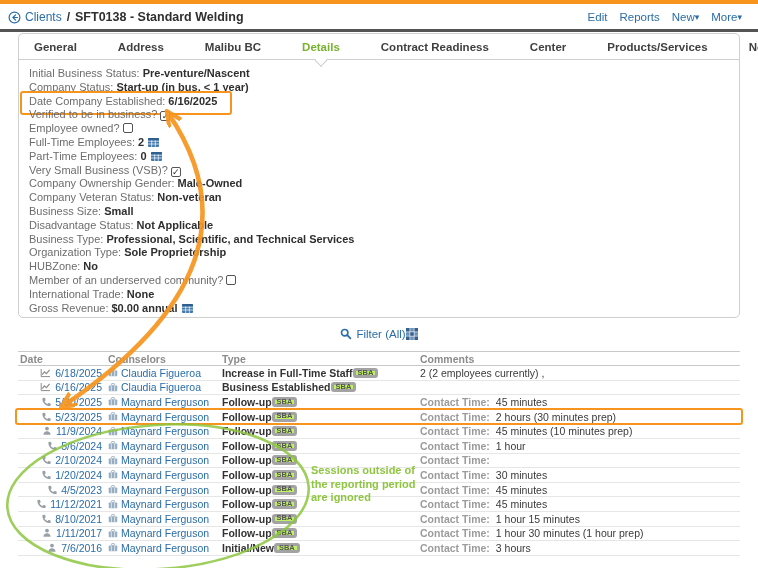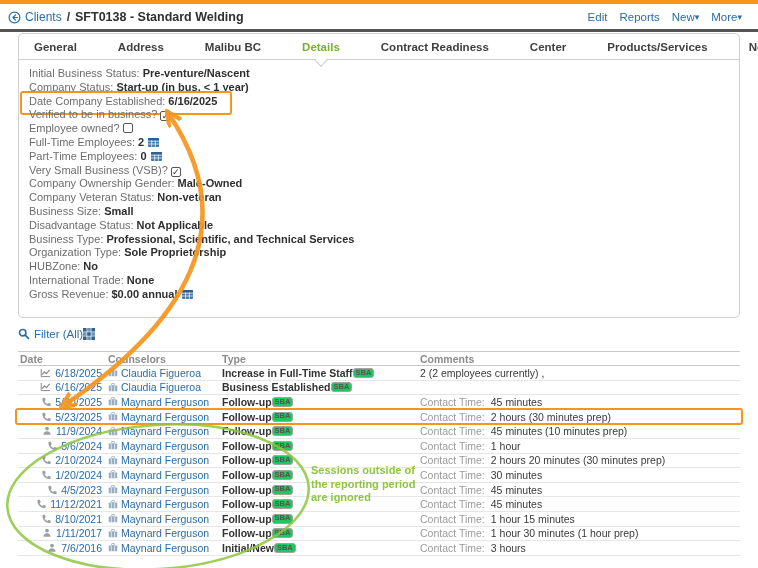--- a/index.html
+++ b/index.html
@@ -41,21 +41,21 @@
   .cbx { display:inline-block; width:10px; height:10px; border:1.2px solid #555;
     border-radius:2px; margin-left:3px; vertical-align:-1px; text-align:center;
     line-height:8px; font-size:9px; color:#2f2f2f; background:#fff; }
   .ticon { margin-left:4px; vertical-align:-1px; }
   .field.boxed::after { content:''; position:absolute; left:-9px; top:-3.5px;
     width:208px; height:20px; border:2.5px solid #f7941d; border-radius:3px;
     pointer-events:none; }
 
   
   .filter-row { position:absolute; left:18px; top:325px; width:722px; height:18px;
-    display:flex; align-items:center; justify-content:flex-start; }
+    display:flex; align-items:center; justify-content:center; }
   .filter-link { display:inline-flex; align-items:center; gap:4px; color:#2a6da9;
     font-size:11.5px; cursor:pointer; }
   .waffle { cursor:pointer; display:inline-flex; }
 
   
   .table { position:absolute; left:18px; top:351px; width:722px; }
   .thead { display:grid; grid-template-columns:88px 114px 198px 1fr;
     border-top:1px solid #c9c9c9; border-bottom:1px solid #c9c9c9;
     height:15px; align-items:center; }
   .thead .th { font-size:10.5px; font-weight:bold; color:#8b8b8b; padding-left:2px; }
@@ -65,25 +65,25 @@
   .trow.highlighted::after { content:''; position:absolute; left:-3px; right:-3px;
     top:-1.5px; bottom:-1.5px; border:2.5px solid #f7941d; border-radius:3px;
     pointer-events:none; z-index:5; }
   .c-date { display:flex; align-items:center; justify-content:flex-end; gap:4px;
     padding-right:4px; color:#2a6da9; cursor:pointer; }
   .c-date .dlink { color:#2a6da9; text-decoration:none; }
   .c-couns { display:flex; align-items:center; gap:3px; padding-left:2px;
     color:#2a6da9; cursor:pointer; overflow:hidden;text-align:center; }
   .c-type { display:flex; align-items:center; gap:0; color:#333; font-weight:600;
     padding-left:2px; }
-  .badge { font-size:7.5px; font-weight:600; color:#555; border:1px solid #a3a3a3;
+  .badge { font-size:7.5px; font-weight:600; color:#555; border:3px solid #a3a3a3;
     border-radius:3px; padding:0 2px; line-height:8.5px; height:10px;
-    display:inline-flex; align-items:center; background:#22c55e; }
+    display:inline-flex; align-items:center; background:#bef264; }
   .c-comm { display:flex; align-items:flex-start; gap:6px; padding-left:2px; }
-  .clabel { color:#9b9b9b; }
+  .clabel { color:#9b9b9b;font-weight:bold; }
   .cvalue { color:#3a3a3a; font-weight:500; }
   .cplain { color:#3a3a3a; }
 
   
   .note { position:absolute; left:311px; top:464px; width:120px; font-size:11px;
     font-weight:bold; color:#8dc63f; line-height:13.5px; z-index:20; }
   .overlay { position:absolute; left:0; top:0; width:758px; height:568px;
     pointer-events:none; z-index:30; }
   .ico { display:inline-flex; flex:none; }
 </style>
@@ -153,20 +153,21 @@
             </svg>
           </span></div>
         <div class="field"><span class="flabel">Very Small Business (VSB)?</span><span class="cbx">✓</span></div>
         <div class="field"><span class="flabel">Company Ownership Gender:</span><span class="fvalue">Male-Owned</span></div>
         <div class="field"><span class="flabel">Company Veteran Status:</span><span class="fvalue">Non-veteran</span></div>
         <div class="field"><span class="flabel">Business Size:</span><span class="fvalue">Small</span></div>
         <div class="field"><span class="flabel">Disadvantage Status:</span><span class="fvalue">Not Applicable</span></div>
         <div class="field"><span class="flabel">Business Type:</span><span class="fvalue">Professional, Scientific, and Technical Services</span></div>
         <div class="field"><span class="flabel">Organization Type:</span><span class="fvalue">Sole Proprietorship</span></div>
         <div class="field"><span class="flabel">HUBZone:</span><span class="fvalue">No</span></div>
+        <div class="field"><span class="flabel">Member of an underserved community?</span><span class="cbx"></span></div>
         <div class="field"><span class="flabel">International Trade:</span><span class="fvalue">None</span></div>
         <div class="field"><span class="flabel">Gross Revenue:</span><span class="fvalue">$0.00 annual</span><span class="ticon ico">
             <svg width="11" height="9" viewBox="0 0 11 9">
               <rect x="0" y="0" width="11" height="9" rx="1" fill="#3f78ad"></rect>
               <rect x="0" y="0" width="11" height="2.4" rx="1" fill="#2f5f8f"></rect>
               <line x1="0" y1="3.2" x2="11" y2="3.2" stroke="#fff" stroke-width="0.7"></line>
               <line x1="0" y1="6" x2="11" y2="6" stroke="#fff" stroke-width="0.7"></line>
               <line x1="3.7" y1="2.4" x2="3.7" y2="9" stroke="#fff" stroke-width="0.7"></line>
               <line x1="7.3" y1="2.4" x2="7.3" y2="9" stroke="#fff" stroke-width="0.7"></line>
             </svg>
@@ -399,21 +400,20 @@
               </svg>
             </span>
             <a class="dlink">Maynard Ferguson</a>
           </span>
           <span class="c-type">
             <span>Follow-up</span>
             <span class="badge">SBA</span>
           </span>
           <span class="c-comm">
             <span class="clabel">Contact Time:</span>
-            <span class="cvalue">2 hours 20 minutes (30 minutes prep)</span>
           </span>
         </div>
         <div class="trow">
           <span class="c-date">
             <span class="ico">
               <svg width="10" height="10" viewBox="0 0 12 12">
                 <path d="M2.3 1.3 L4 1 c.35-.06.7.1.82.42 L5.6 3.3 c.1.28.02.6-.22.8 L4.3 5 c.65 1.55 1.85 2.75 3.4 3.4 l.85-1.05 c.2-.25.55-.33.82-.22 l1.9.78 c.3.13.48.45.42.78 l-.33 1.7 c-.06.32-.33.55-.66.55 C5.6 10.7 1.8 7 1.6 1.95 c0-.32.38-.6.7-.65 Z" fill="#98a0a6"></path>
               </svg>
             </span>
             <a class="dlink">1/20/2024</a>

